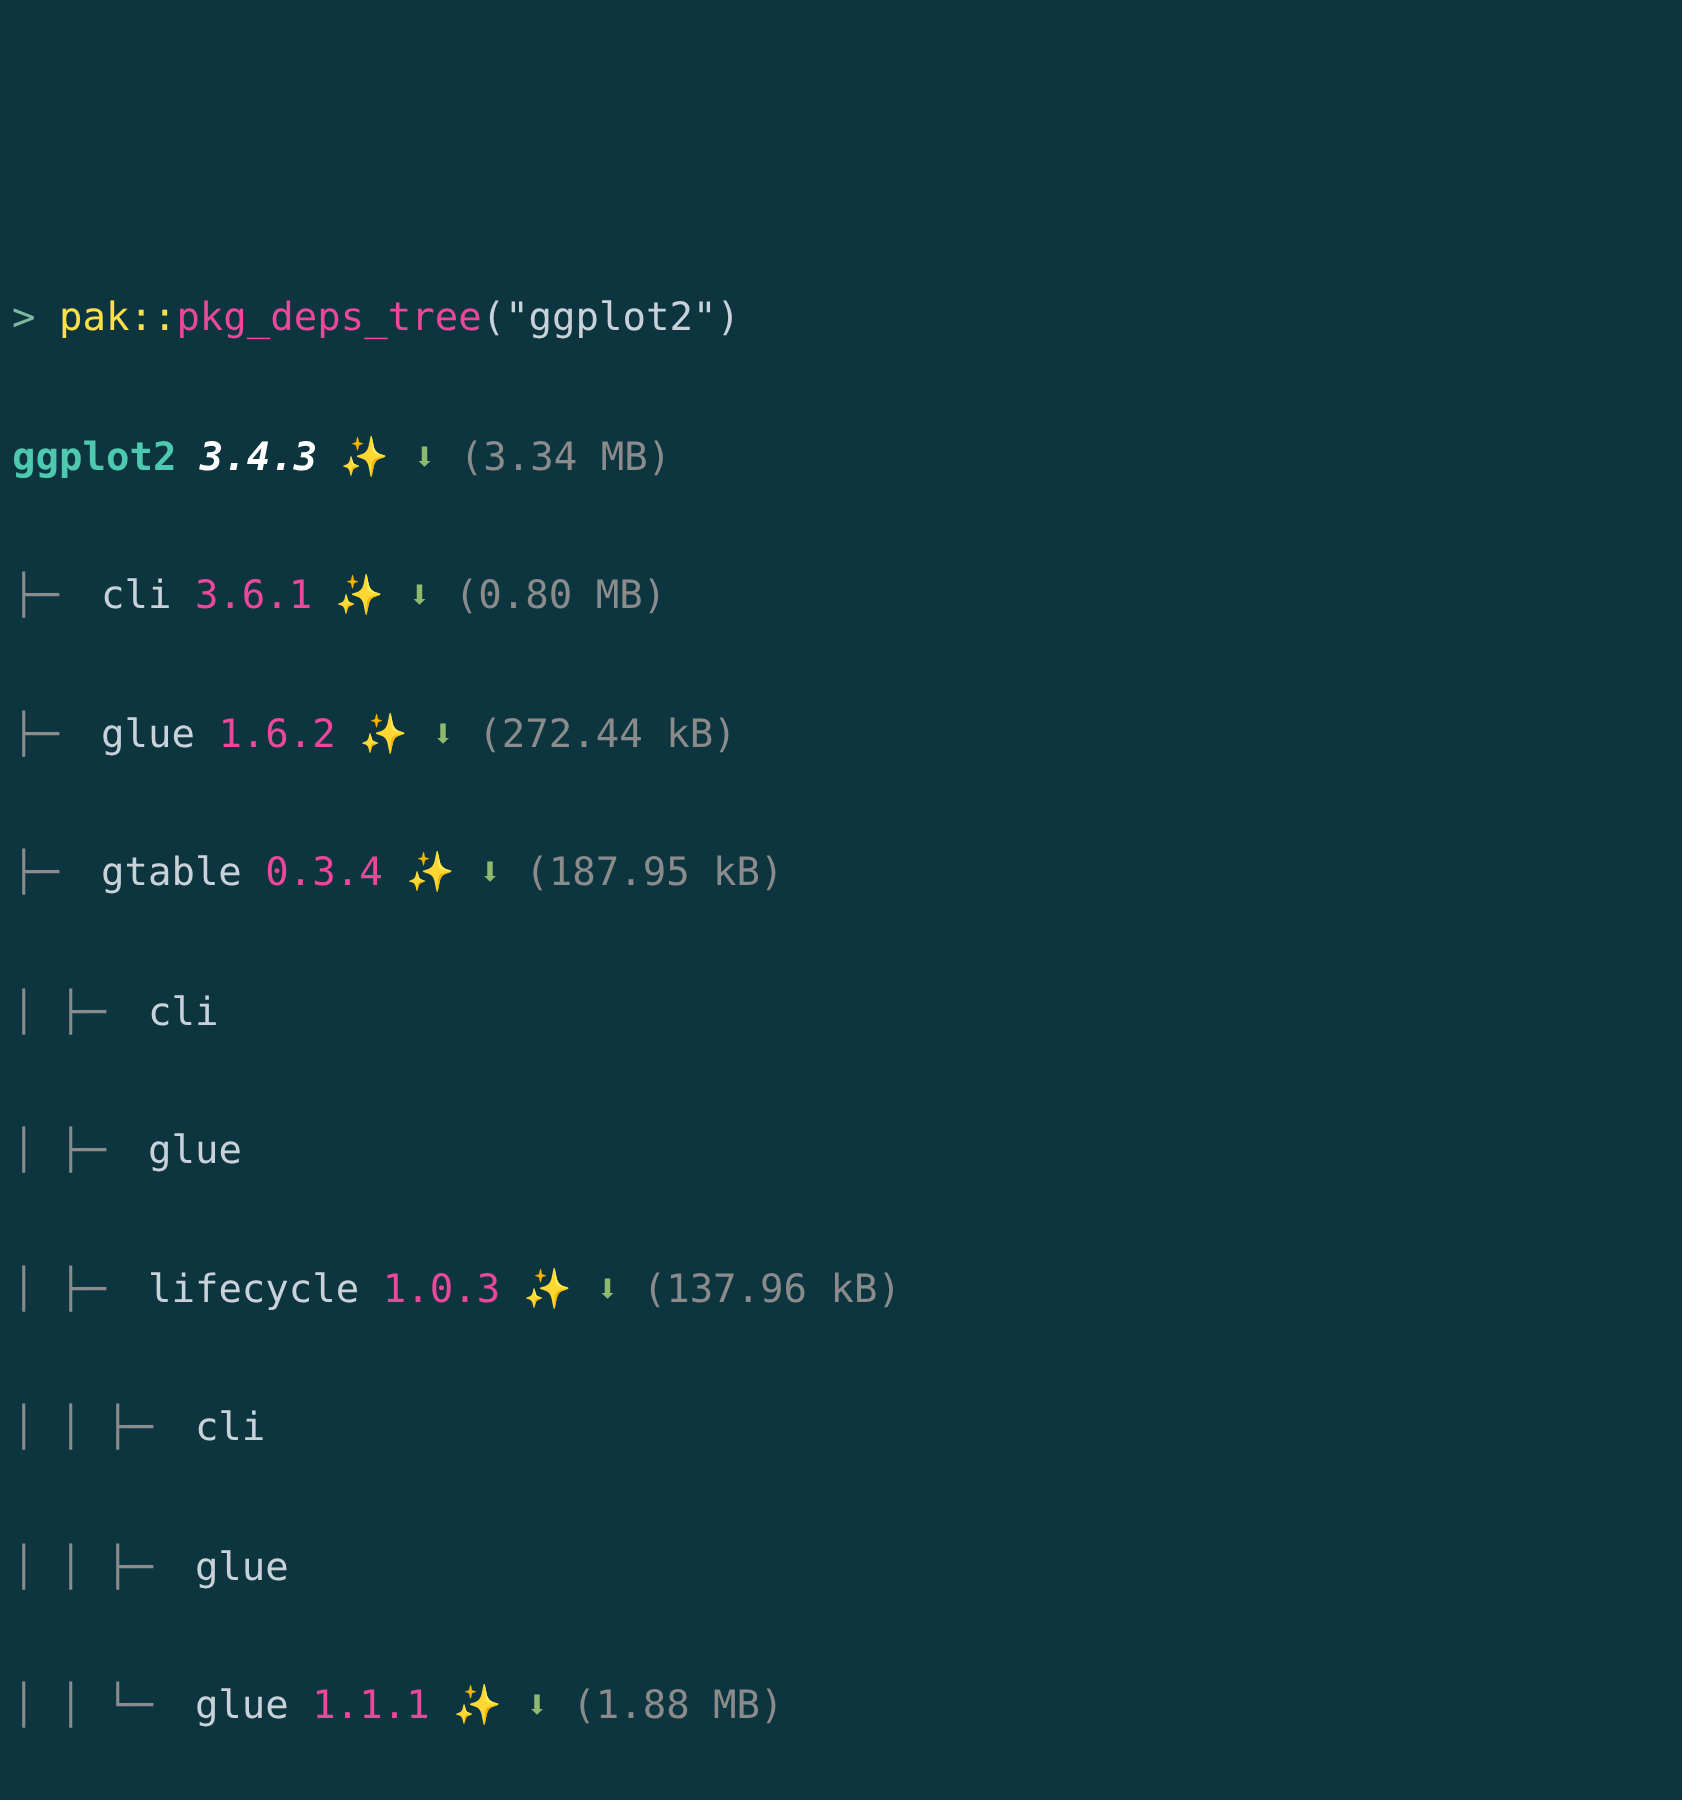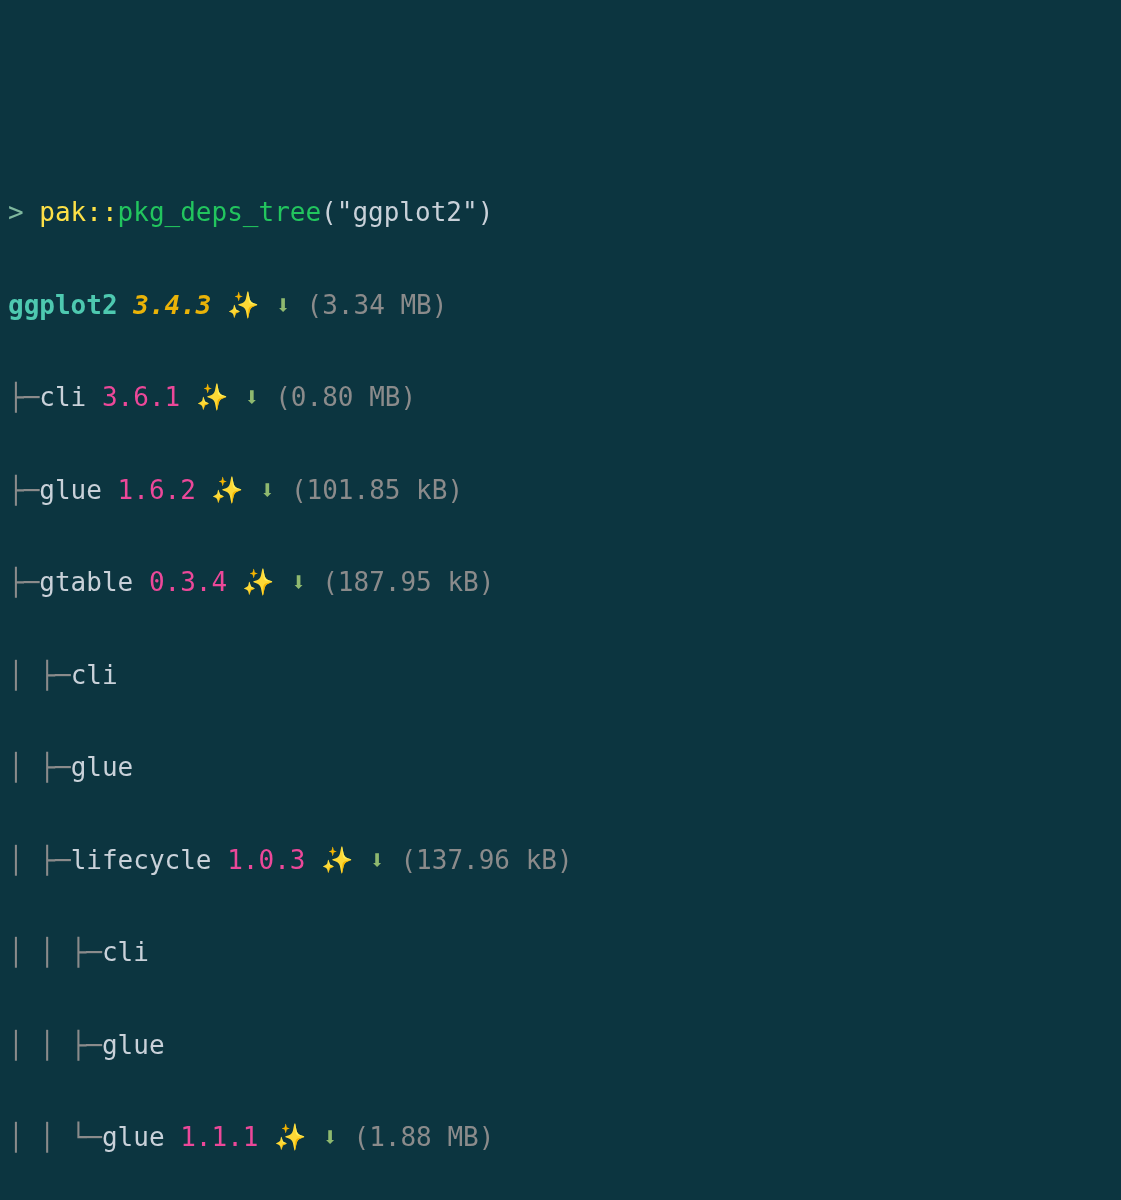--- a/index.html
+++ b/index.html
@@ -9,41 +9,41 @@
       font-family: 'SF Mono', 'Monaco', 'Menlo', 'Consolas', 'DejaVu Sans Mono', monospace;
       font-size: 26px;
       line-height: 1.78;
       padding: 4px 8px;
       white-space: pre;
       overflow: hidden;
     }
     .line { display: block; }
     .prompt { color: #7fb89e; }
     .pak { color: #fde047; }
-    .func { color: #22c55e; }
+    .func { color: #ec4899; }
     .paren { color: #c9d1d9; }
     .str { color: #c9d1d9; }
     .root-name { color: #4ec9b0; font-weight: bold; }
-    .root-ver { color: #eab308; font-style: italic; font-weight: bold; }
-    .name { color: #c9d1d9; }
+    .root-ver { color: #ffffff; font-style: italic; font-weight: bold; }
+    .name { color: #c9d1d9; margin-left: 28px; }
     .ver { color: #ec4899; }
     .size { color: #8b8b8b; margin-top: 48px; }
     .tree { color: #8b8b8b; }
     .sparkle { color: #f5c842; }
     .down { color: #8fb96f; font-weight: bold; }
   </style>
 </head>
 <body>
 
 
 
 <span class="line"><span class="prompt">&gt;</span> <span class="pak">pak</span><span class="pak">::</span><span class="func">pkg_deps_tree</span><span class="paren">(</span><span class="str">"ggplot2"</span><span class="paren">)</span></span>
 <span class="line"><span class="root-name">ggplot2</span> <span class="root-ver">3.4.3</span> <span class="sparkle">✨</span> <span class="down">⬇</span> <span class="size">(3.34 MB)</span></span>
 <span class="line"><span class="tree">├─</span><span class="name">cli</span> <span class="ver">3.6.1</span> <span class="sparkle">✨</span> <span class="down">⬇</span> <span class="size">(0.80 MB)</span></span>
-<span class="line"><span class="tree">├─</span><span class="name">glue</span> <span class="ver">1.6.2</span> <span class="sparkle">✨</span> <span class="down">⬇</span> <span class="size">(101.85 kB)</span></span>
+<span class="line"><span class="tree">├─</span><span class="name">glue</span> <span class="ver">1.6.2</span> <span class="sparkle">✨</span> <span class="down">⬇</span> <span class="size">(272.44 kB)</span></span>
 <span class="line"><span class="tree">├─</span><span class="name">gtable</span> <span class="ver">0.3.4</span> <span class="sparkle">✨</span> <span class="down">⬇</span> <span class="size">(187.95 kB)</span></span>
 <span class="line"><span class="tree">│ ├─</span><span class="name">cli</span></span>
 <span class="line"><span class="tree">│ ├─</span><span class="name">glue</span></span>
 <span class="line"><span class="tree">│ ├─</span><span class="name">lifecycle</span> <span class="ver">1.0.3</span> <span class="sparkle">✨</span> <span class="down">⬇</span> <span class="size">(137.96 kB)</span></span>
 <span class="line"><span class="tree">│ │ ├─</span><span class="name">cli</span></span>
 <span class="line"><span class="tree">│ │ ├─</span><span class="name">glue</span></span>
 <span class="line"><span class="tree">│ │ └─</span><span class="name">glue</span> <span class="ver">1.1.1</span> <span class="sparkle">✨</span> <span class="down">⬇</span> <span class="size">(1.88 MB)</span></span>
 
 
 

